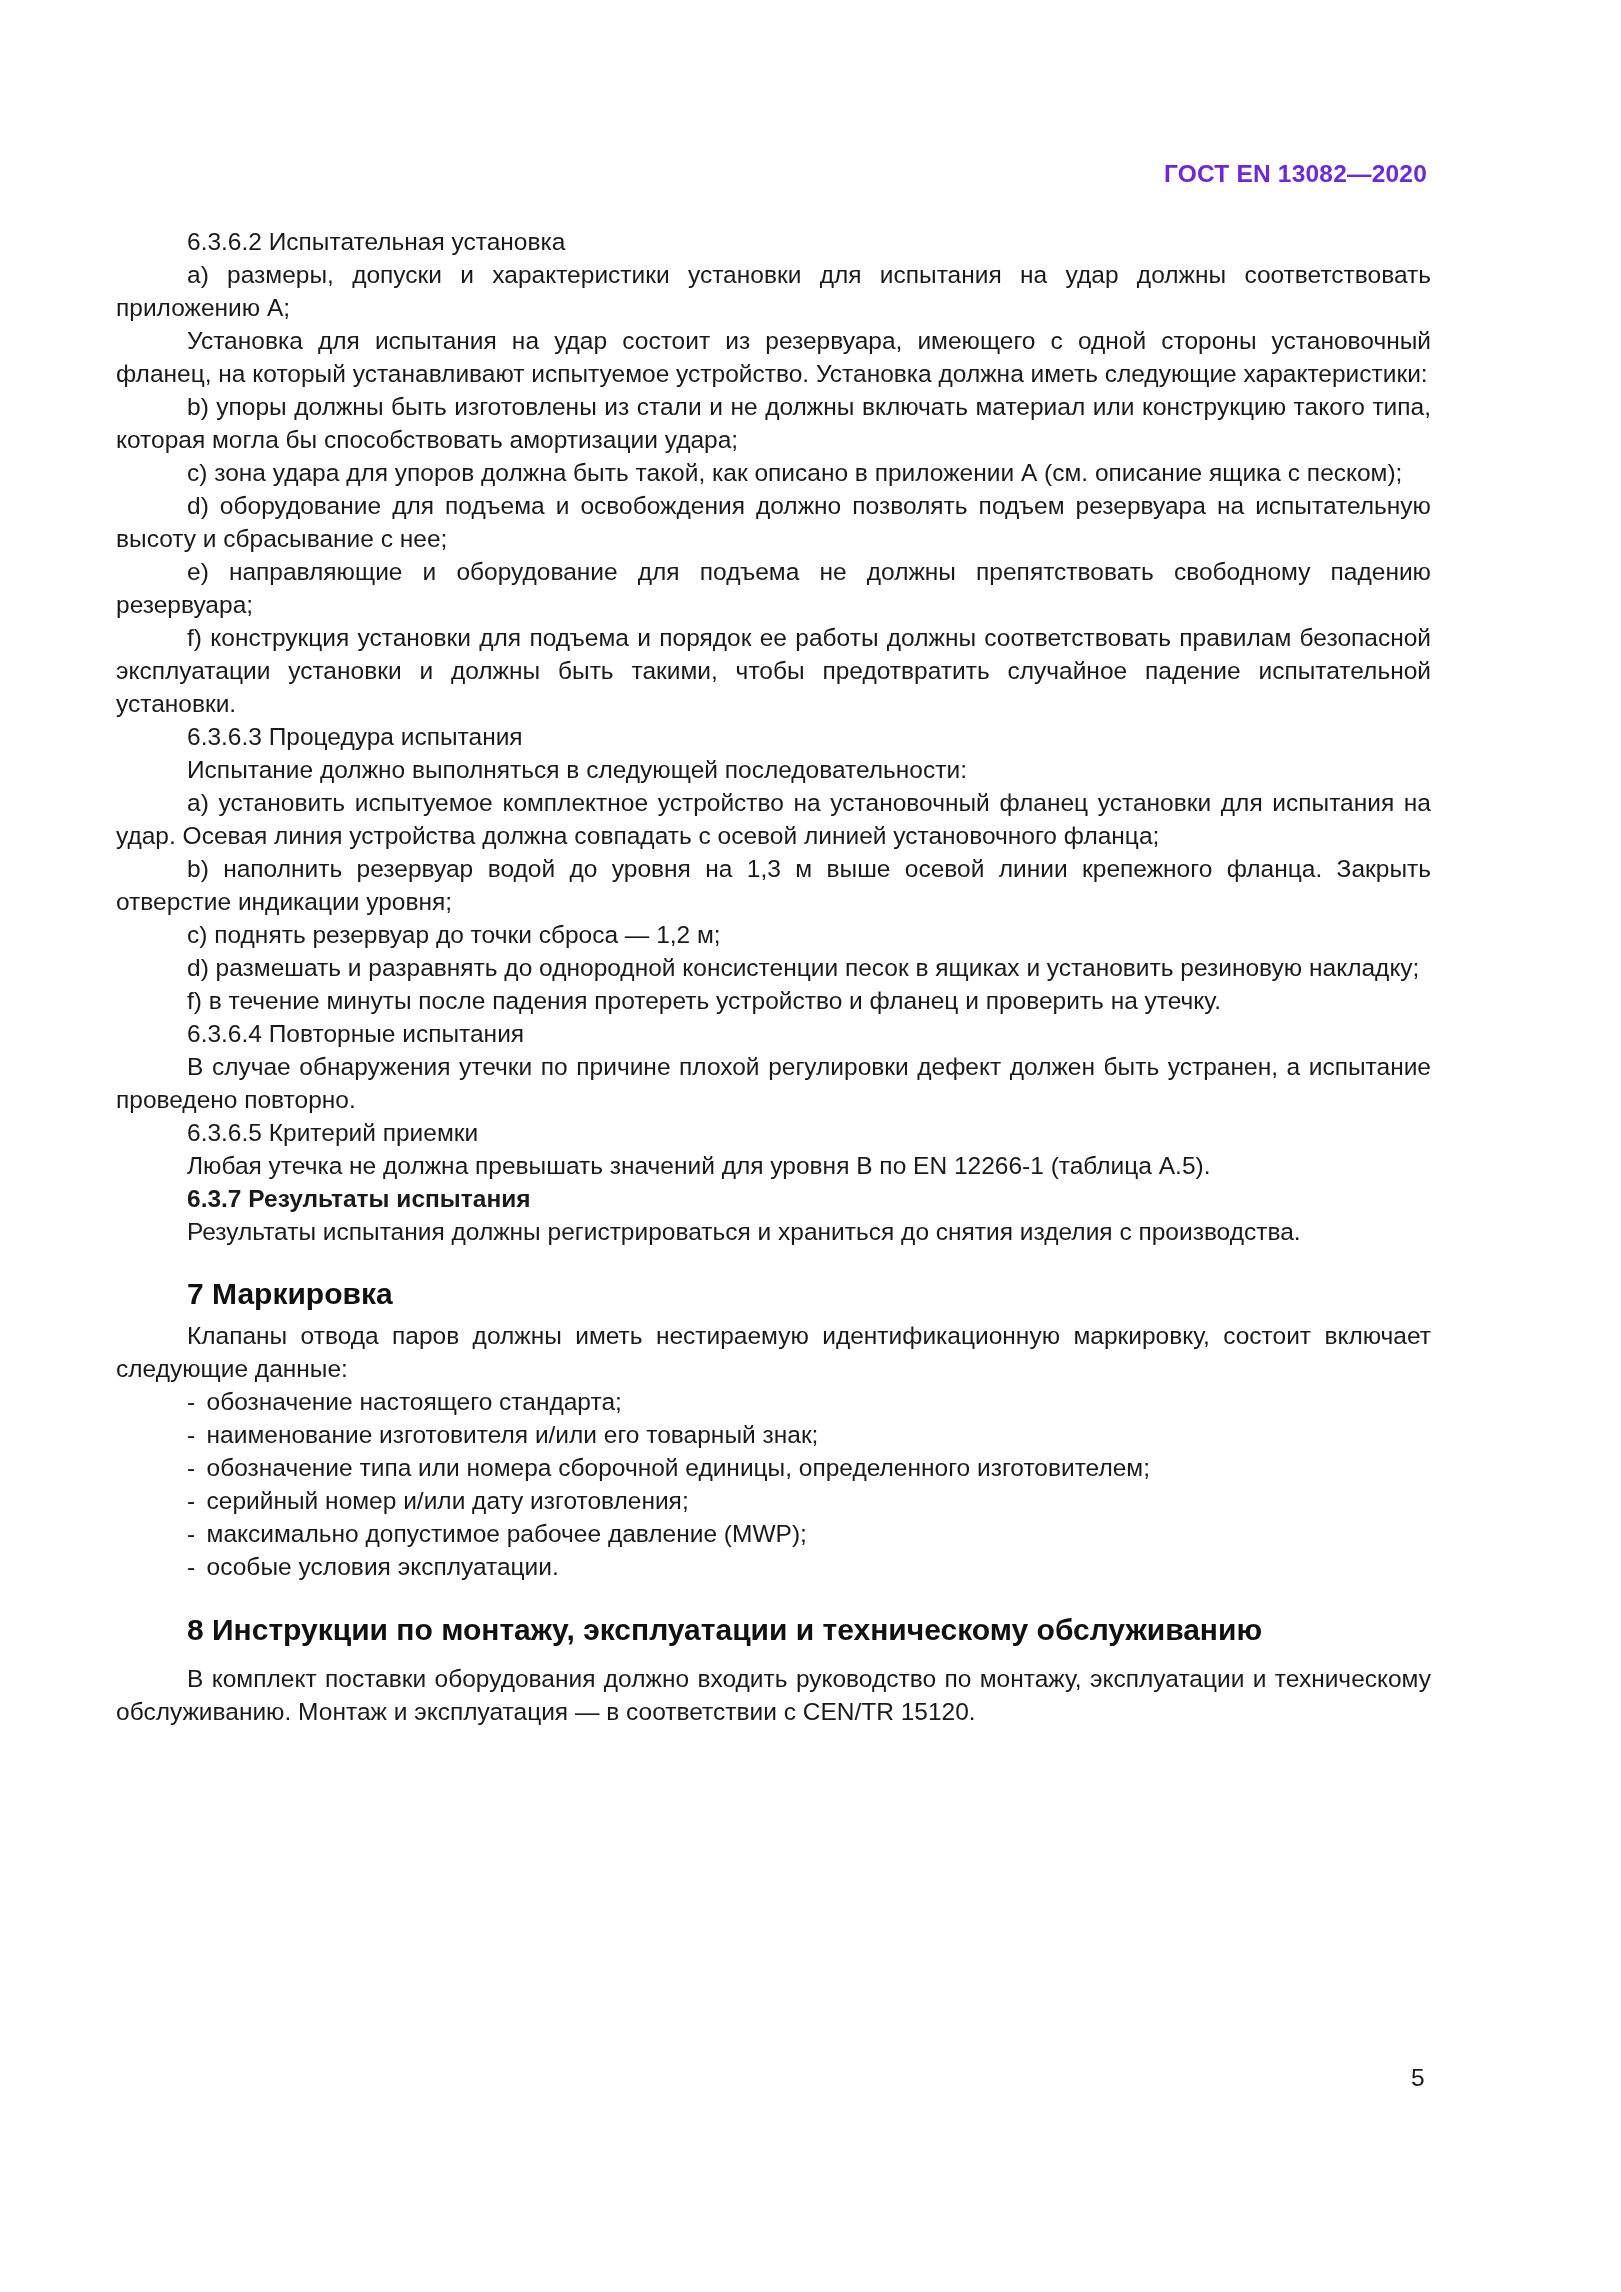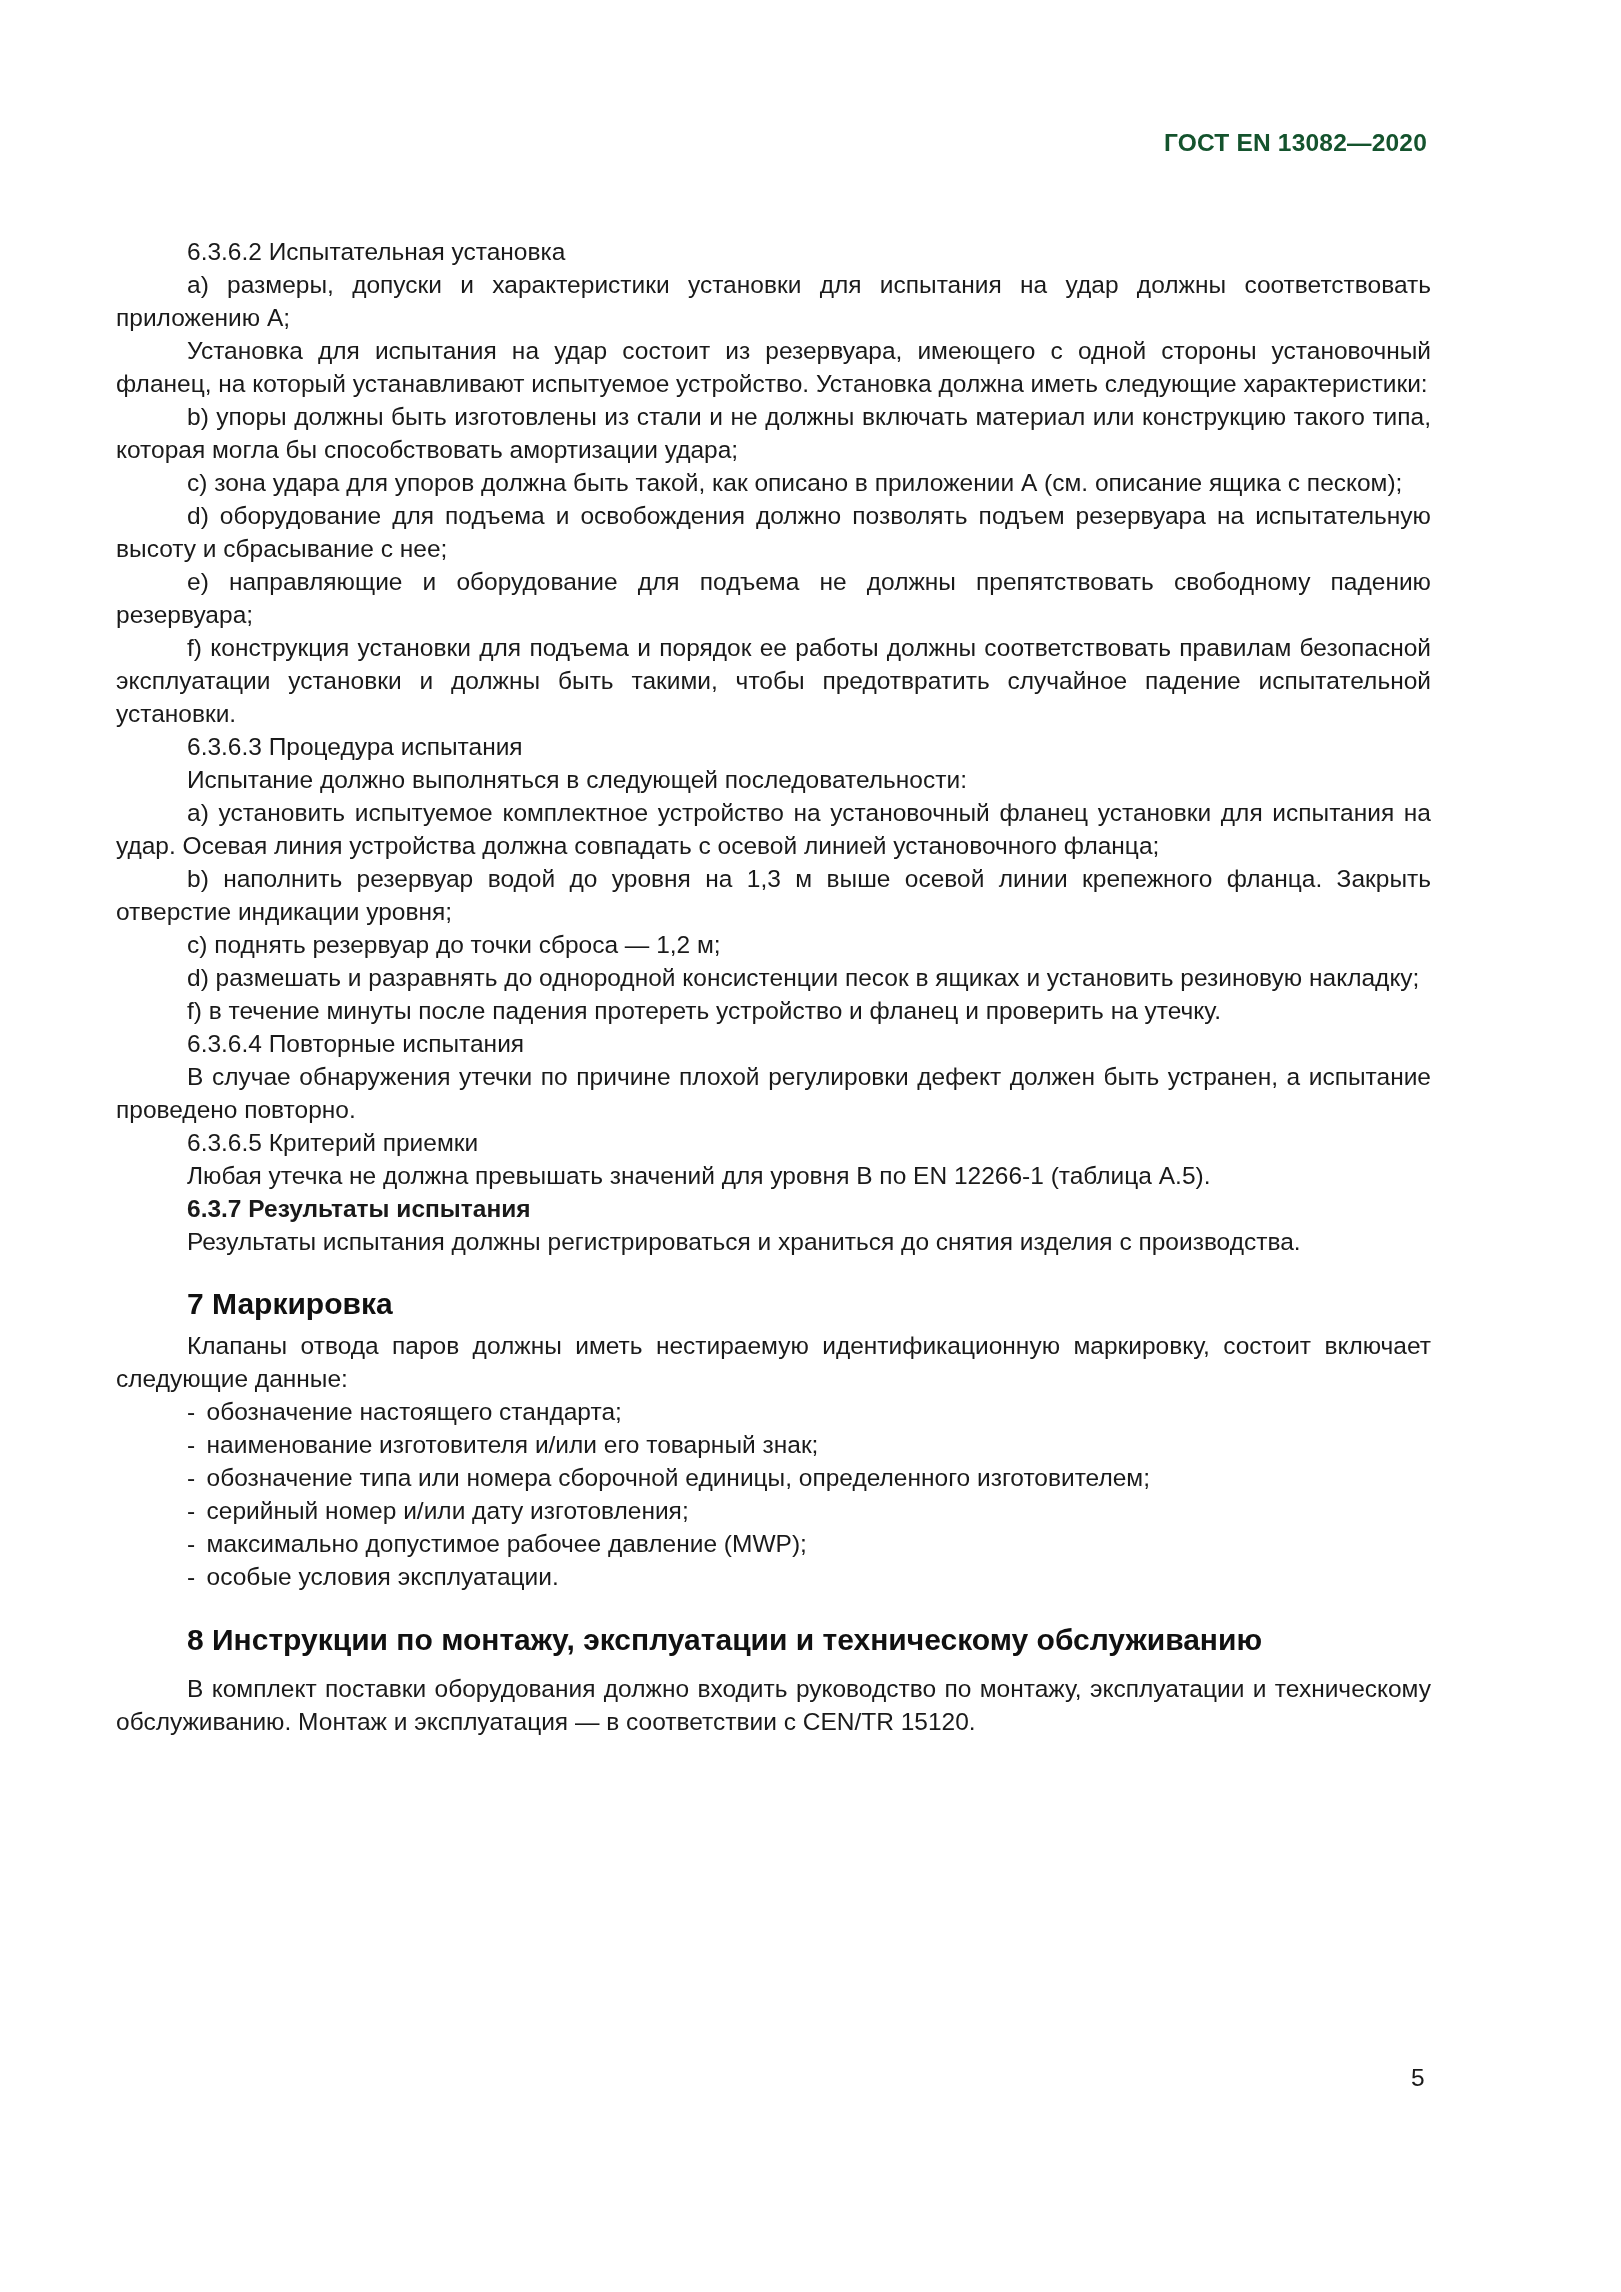--- a/index.html
+++ b/index.html
@@ -10,31 +10,31 @@
     body {
       width: 1621px;
       height: 2293px;
       position: relative;
       overflow: hidden;
       font-family: "Liberation Sans", sans-serif;
       color: #1a1a1a;
     }
     .page-header {
       position: absolute;
-      top: 129px;
+      top: 160px;
       right: 194px;
       font-size: 24.5px;
       font-weight: bold;
       letter-spacing: 0.2px;
-      color: #14532d;
+      color: #6d28d9;
     }
     .content {
       position: absolute;
       left: 116px;
-      top: 235px;
+      top: 225px;
       width: 1315px;
       font-size: 24.5px;
       line-height: 33px;
     }
     .p {
       margin: 0;
       text-indent: 71px;
       text-align: justify;
       text-align-last: left;
     }

